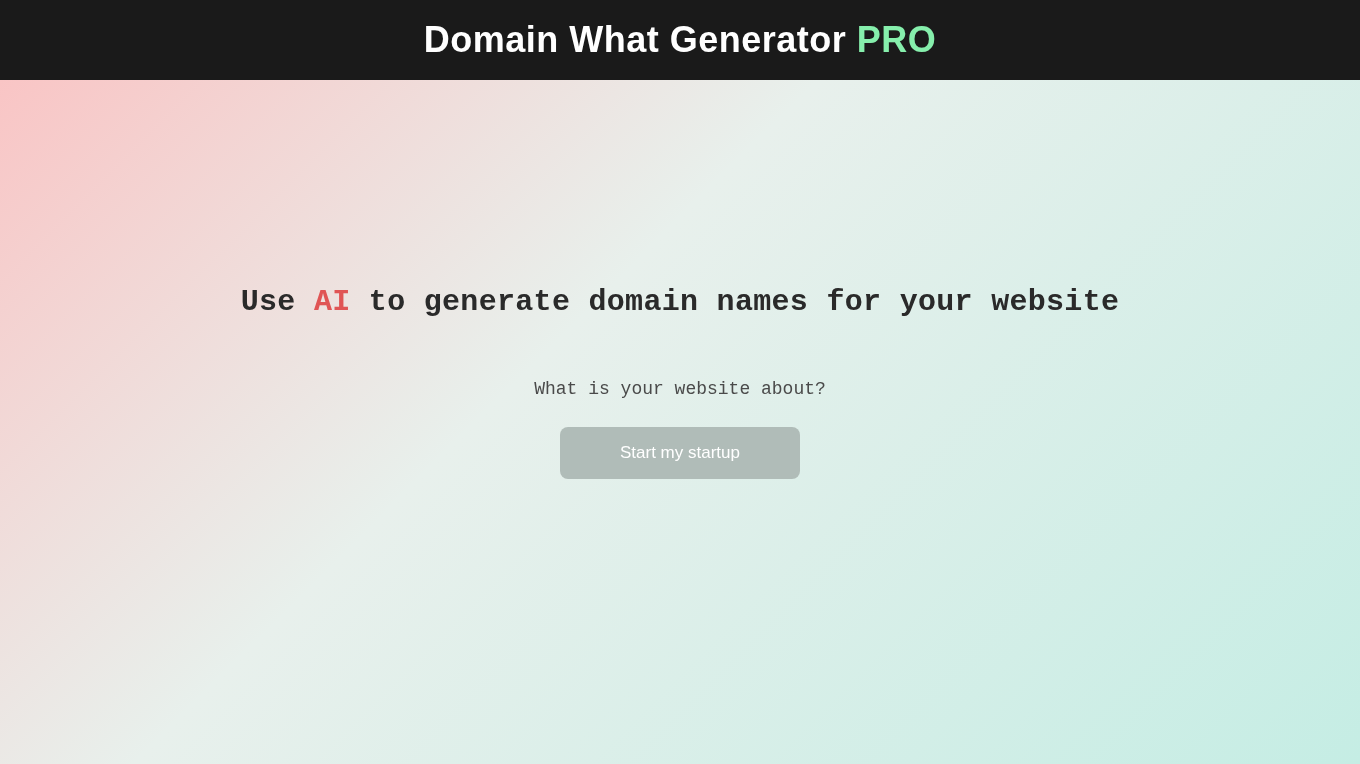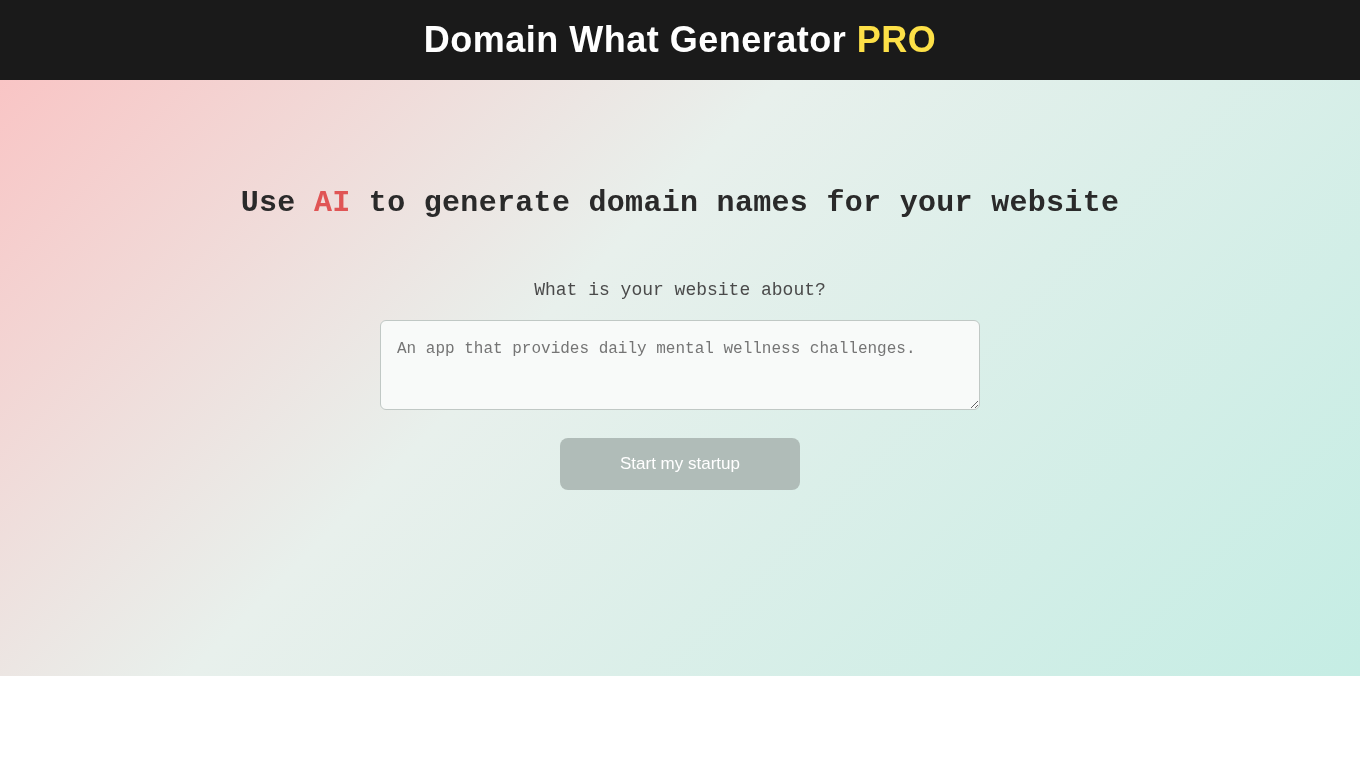--- a/index.html
+++ b/index.html
@@ -25,26 +25,26 @@
     }
 
     .header-title {
       font-size: 36px;
       font-weight: 700;
       color: #ffffff;
       letter-spacing: 0.5px;
     }
 
     .header-title .pro {
-      color: #fde047;
+      color: #86efac;
     }
 
     .main-content {
       width: 100%;
-      height: 596px;
+      height: 684px;
       background: linear-gradient(135deg, #f9c5c5 0%, #e8f0ec 40%, #c5ede4 100%);
       display: flex;
       flex-direction: column;
       align-items: center;
       justify-content: center;
       padding-bottom: 80px;
     }
 
     .hero-text {
       font-family: 'Courier New', Courier, monospace;
@@ -117,19 +117,16 @@
 </header>
 
 <main class="main-content">
 
   <h2 class="hero-text">
     <span>Use </span><span class="ai">AI</span><span> to generate domain names for your website</span>
   </h2>
 
   <div class="form-container">
     <label class="label">What is your website about?</label>
-    <div class="textarea-wrapper">
-      <textarea class="description-textarea" placeholder="An app that provides daily mental wellness challenges." style=""></textarea>
-    </div>
     <button class="submit-button">Start my startup</button>
   </div>
 
 </main>
 
 </body></html>

